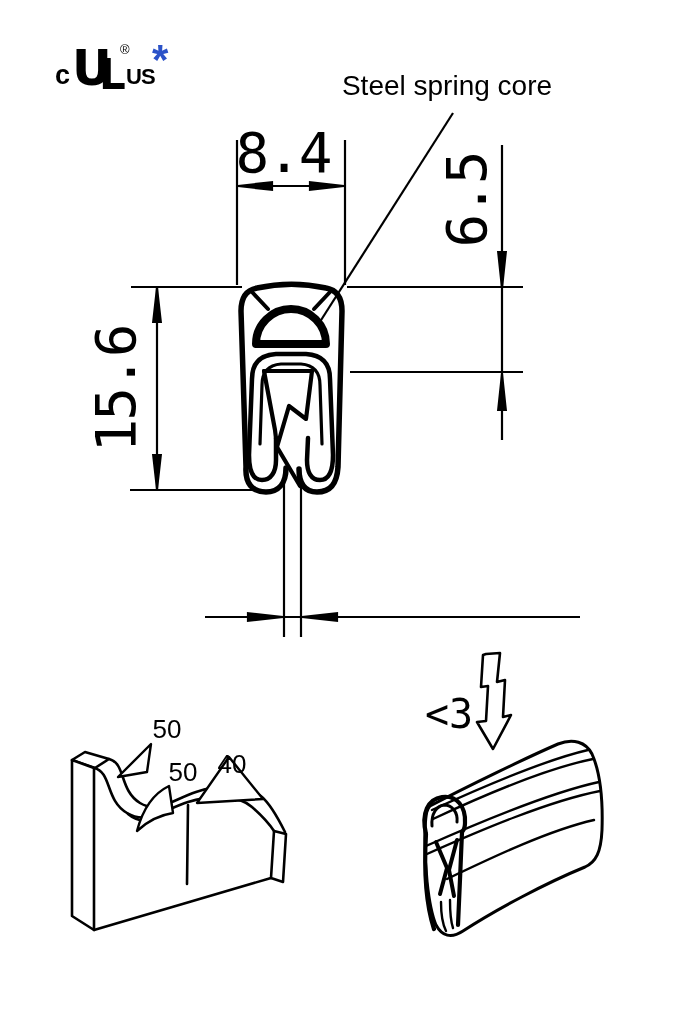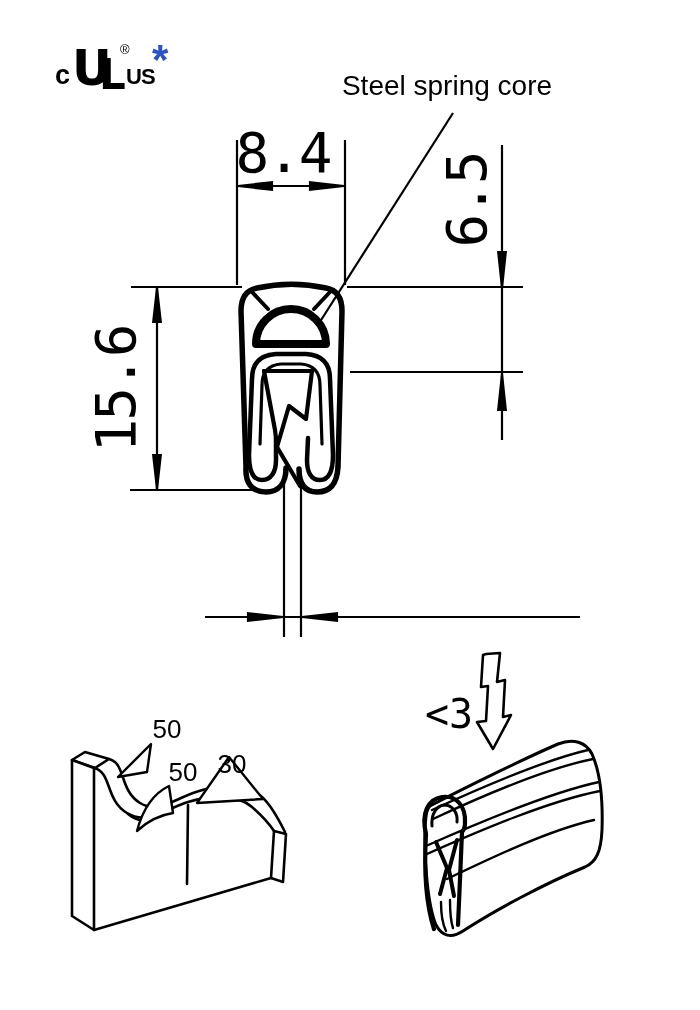--- a/index.html
+++ b/index.html
@@ -135,17 +135,17 @@
   </div>
 
   <div class="txt title" style="left:447px;top:86px;">Steel spring core</div>
 
   <div class="txt dim" style="left:283px;top:152px;">8.4</div>
   <div class="txt dim vert" style="left:466px;top:200px;">6.5</div>
   <div class="txt dim vert" style="left:115px;top:389px;">15.6</div>
 
   <div class="txt small-dim" style="left:167px;top:717px;">50</div>
   <div class="txt small-dim" style="left:183px;top:760px;">50</div>
-  <div class="txt small-dim" style="left:232px;top:752px;">30</div>
+  <div class="txt small-dim" style="left:232px;top:752px;">40</div>
 
   <div class="txt lt3" style="left:449px;top:714px;">&lt;3</div>
 
 </div>
 
 </body></html>

